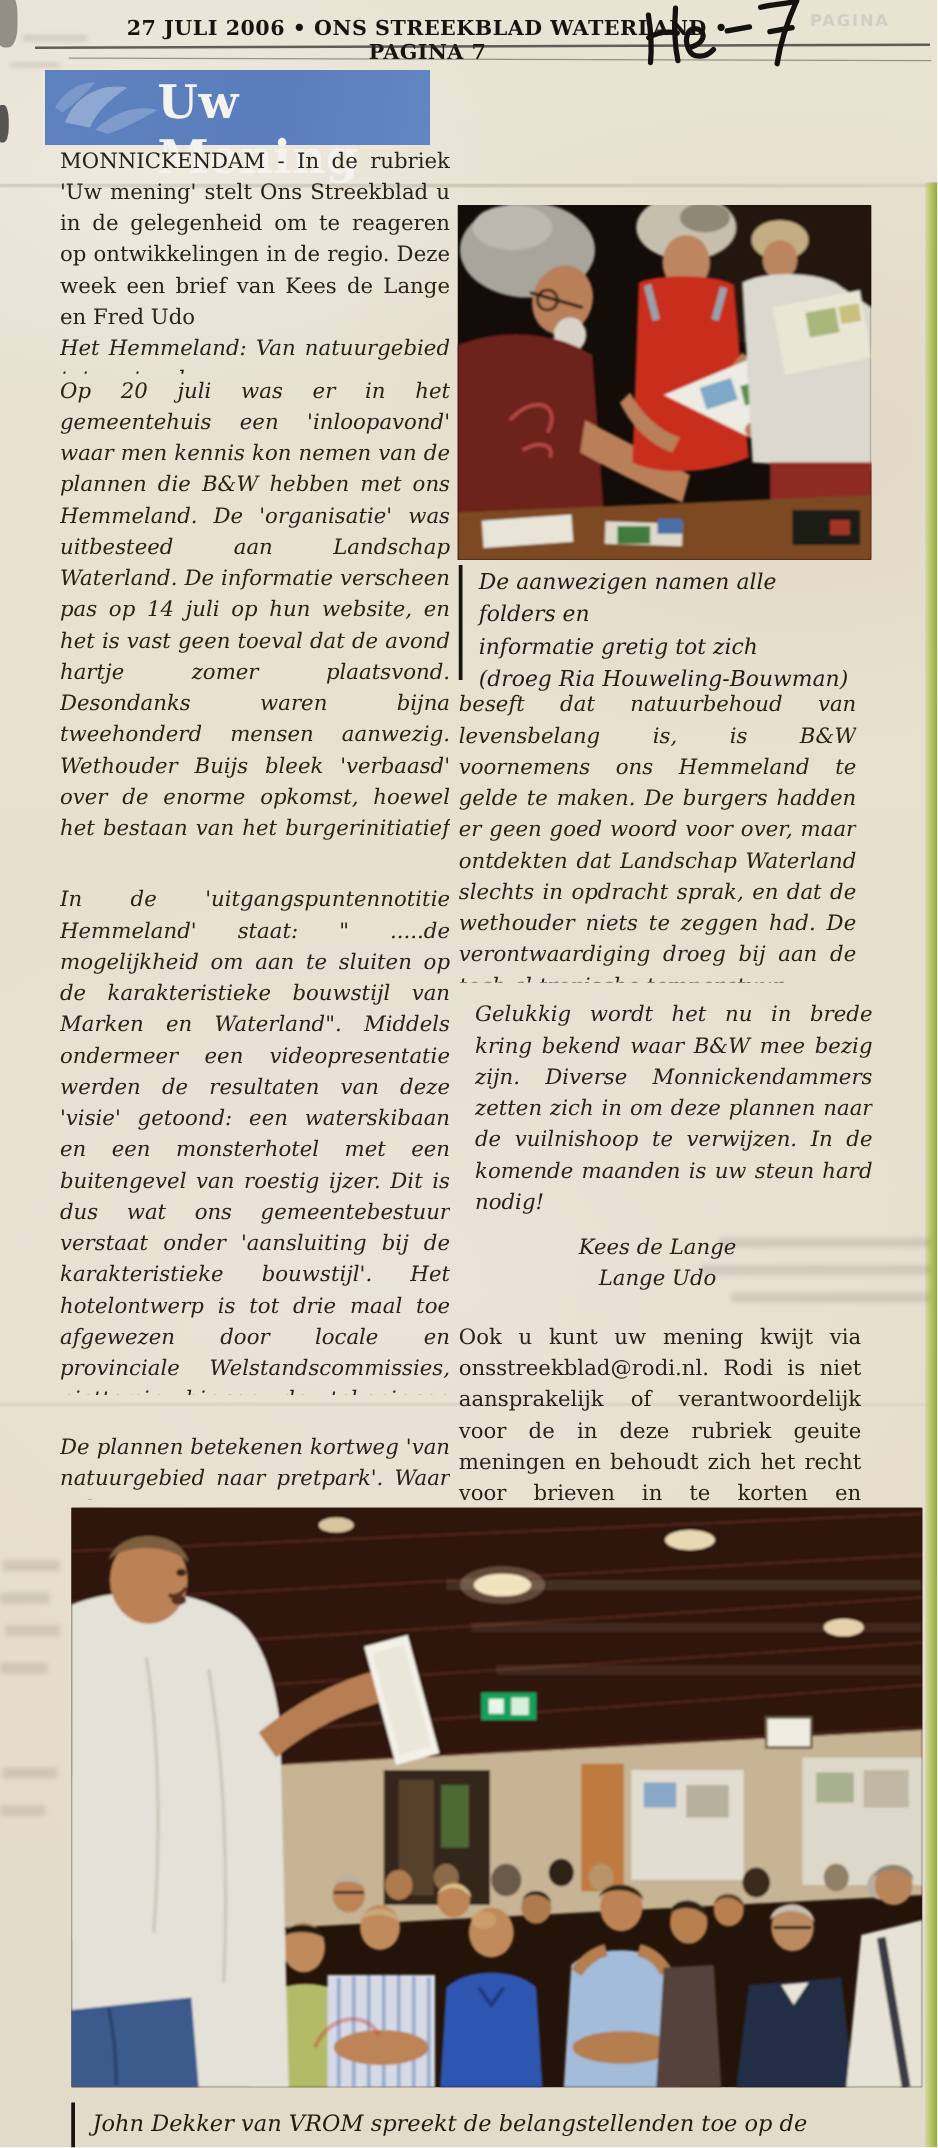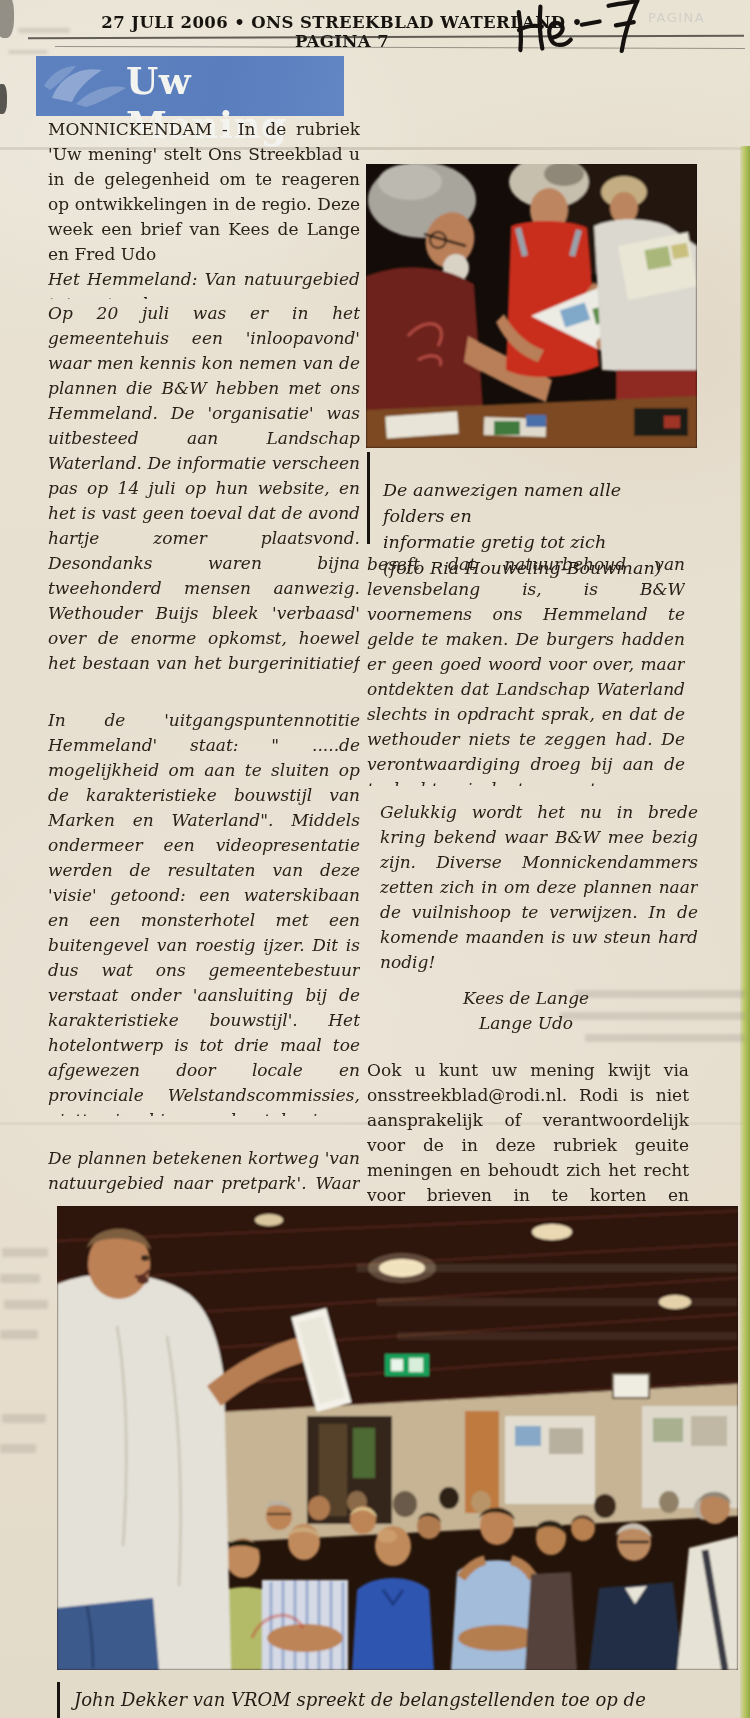--- a/index.html
+++ b/index.html
@@ -15,21 +15,21 @@
   .it{font-style:italic;}
   .rule{background:rgba(45,42,38,.72);height:2px;}
   .rule2{background:rgba(70,66,60,.5);height:1px;}
   #masthead{width:540px;left:72px;top:13px;text-align:center;font-weight:bold;
     font-size:16.5px;letter-spacing:.4px;color:#17140f;}
   #banner{left:36px;top:56px;width:308px;height:60px;background:linear-gradient(100deg,#5e82bf,#5a7dbd 60%,#6286c4);}
   #banner-title{position:absolute;left:90px;top:3px;font-weight:bold;font-size:37px;
     color:#f3f3ef;letter-spacing:.5px;}
   .caption{font-style:italic;font-size:17.5px;line-height:26px;color:#221c14;}
   .capbar{width:3px;background:#17140f;}
-  .ghost{font-family:"DejaVu Sans","Liberation Sans",sans-serif;font-weight:normal;
+  .ghost{font-family:"DejaVu Sans","Liberation Sans",sans-serif;font-weight:bold;
     color:rgba(108,122,146,.36);letter-spacing:1.5px;font-size:15px;filter:blur(.6px);z-index:1;}
   .smudge{background:rgba(60,58,54,.5);border-radius:40%;}
   .bleedbar{background:rgba(130,125,112,.22);filter:blur(1.5px);border-radius:2px;z-index:1;}
   .crease{left:0;width:750px;height:3px;background:linear-gradient(90deg,rgba(120,110,95,.18),rgba(150,140,120,.3),rgba(120,110,95,.12));}
   #edge-green{right:0;top:146px;width:10px;height:1572px;
     background:linear-gradient(90deg,rgba(180,196,110,.25),#b9c765 45%,#8fa944);}
   svg{display:block;}
 </style>
 </head>
 <body>
@@ -131,24 +131,24 @@
         <rect x="118" y="254" width="62" height="18" fill="#ded9cb" transform="rotate(2 149 263)"></rect>
         <rect x="128" y="257" width="26" height="14" fill="#3f7a3c"></rect>
         <rect x="160" y="251" width="20" height="12" fill="#4a6fa8"></rect>
         <rect x="268" y="244" width="54" height="28" fill="#1d1b18"></rect>
         <rect x="298" y="252" width="16" height="12" fill="#a03427"></rect>
       </g>
     </g>
   </svg>
 
   <div class="abs capbar" style="left:367px;top:452px;height:92px;"></div>
-  <div class="abs caption" style="left:383px;top:453px;width:300px;margin-top:24px;">
+  <div class="abs caption" style="left:383px;top:453px;width:300px;">
     <div>De aanwezigen namen alle folders en</div>
     <div>informatie gretig tot zich</div>
-    <div>(foto Ria Houweling-Bouwman)</div>
+    <div>(droeg Ria Houweling-Bouwman)</div>
   </div>
 
   <div class="abs para it" style="left:367px;top:552px;width:318px;height:234px;">beseft dat natuurbehoud van levensbelang is, is B&amp;W voornemens ons Hemmeland te gelde te maken. De burgers hadden er geen goed woord voor over, maar ontdekten dat Landschap Waterland slechts in opdracht sprak, en dat de wethouder niets te zeggen had. De verontwaardiging droeg bij aan de toch al tropische temperatuur.</div>
   <div class="abs para it" style="left:356px;top:800px;width:318px;height:184px;margin-left:24px;">Gelukkig wordt het nu in brede kring bekend waar B&amp;W mee bezig zijn. Diverse Monnickendammers zetten zich in om deze plannen naar de vuilnishoop te verwijzen. In de komende maanden is  uw steun hard nodig!</div>
   <div class="abs para it" style="left:367px;top:986px;width:318px;height:56px;text-align:center;">
     <div>Kees de Lange</div>
     <div>Lange Udo</div>
   </div>
   <div class="abs para" style="left:367px;top:1058px;width:322px;height:146px;">Ook u kunt uw mening kwijt via onsstreekblad@rodi.nl. Rodi is niet aansprakelijk of verantwoordelijk voor de in deze rubriek geuite meningen en behoudt zich het recht voor brieven in te korten en kwetsende uitingen te weigeren.</div>
 

